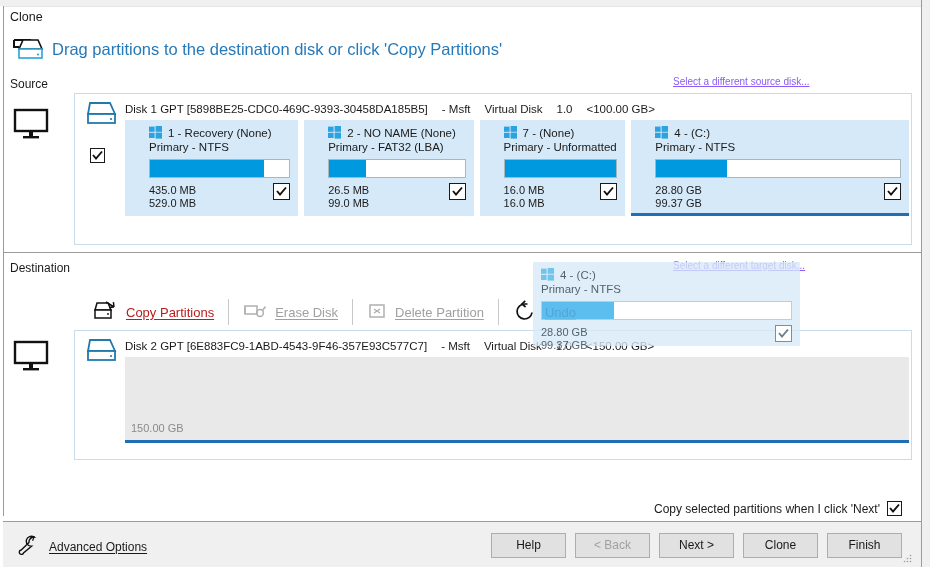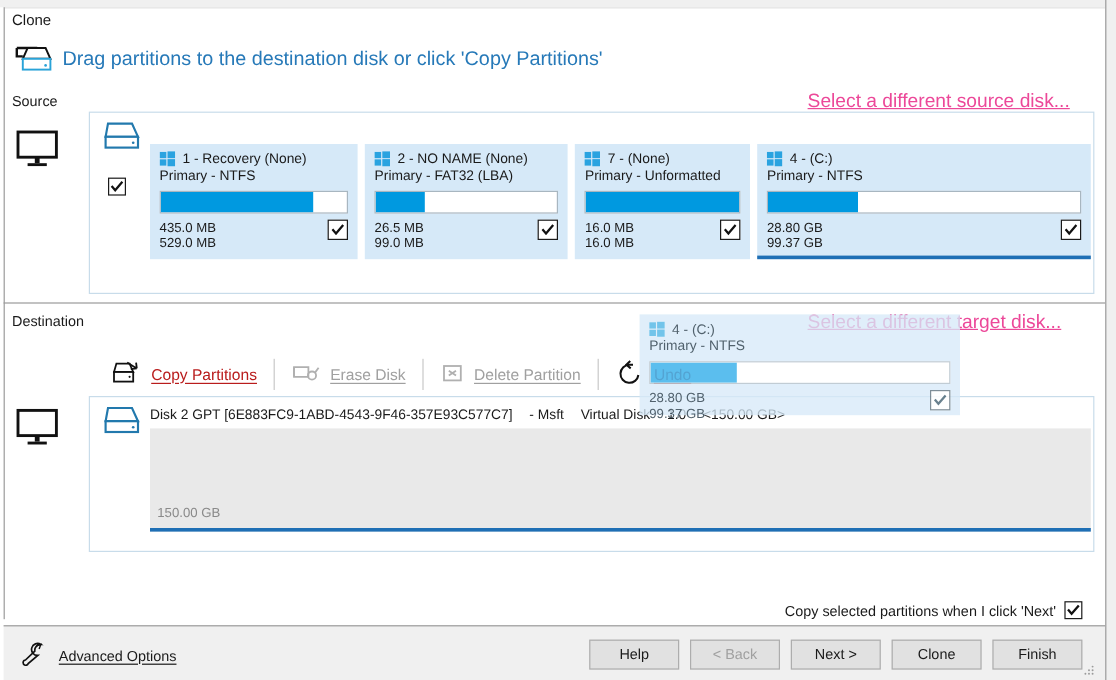--- a/index.html
+++ b/index.html
@@ -77,22 +77,22 @@
   .monitor-icon {
     position: absolute;
     width: 42px; height: 34px;
   }
   .monitor-icon.src  { left: 12px; top: 108px; }
   .monitor-icon.dst  { left: 12px; top: 340px; }
 
   
   .link {
     position: absolute;
-    font-size: 16px;
-    color: #ec4899;
+    font-size: 10px;
+    color: #8b5cf6;
     text-decoration: underline;
     cursor: pointer;
     white-space: nowrap;
   }
   .link.src-link { left: 673px; top: 76px; }
   .link.tgt-link { left: 673px; top: 260px; }
 
   
   .disk-panel {
     position: absolute;
@@ -134,21 +134,21 @@
     position: absolute;
     left: 50px; top: 26px;
     width: 784px; height: 96px;
     display: flex;
     gap: 6px;
   }
   .part {
     position: relative;
     box-sizing: border-box;
     background: #d6e9f8;
-    padding: 6px 8px 0 8px;
+    padding: 6px 8px 0 24px;
     border-bottom: 3px solid transparent;
   }
   .part.selected { border-bottom: 3px solid #1f6fb5; }
   .part-title {
     display: flex;
     align-items: center;
     gap: 6px;
     font-size: 11.5px;
     color: #1a1a1a;
     white-space: nowrap;
@@ -356,20 +356,23 @@
   </div>
   <div class="link src-link">Select a different source disk...</div>
 
   <div class="disk-panel src-panel">
     <div class="disk-icon" style="left:10px; top:6px;">
       <svg viewBox="0 0 34 28" width="34" height="28">
         <path d="M5 3 L25 3 L30 14 L3 14 Z" fill="#fff" stroke="#2279ad" stroke-width="1.8"></path>
         <rect x="3" y="14" width="27" height="9" fill="#fff" stroke="#2279ad" stroke-width="1.8"></rect>
         <circle cx="26" cy="19" r="1.1" fill="#2279ad"></circle>
       </svg>
+    </div>
+    <div class="disk-head" style="left:50px; top:9px;">
+      <span>Disk 1 GPT [5898BE25-CDC0-469C-9393-30458DA185B5]</span><span>- Msft</span><span>Virtual Disk</span><span>1.0</span><span>&lt;100.00 GB&gt;</span>
     </div>
     <div class="disk-cb" style="left:15px; top:54px;">
       <svg width="11" height="11" viewBox="0 0 11 11">
           <path d="M1 5 L4 8.5 L10 1.5" fill="none" stroke="#111" stroke-width="1.9"></path>
         </svg>
     </div>
 
     <div class="part-strip">
 
       <div class="part" style="width:22.6%;">

